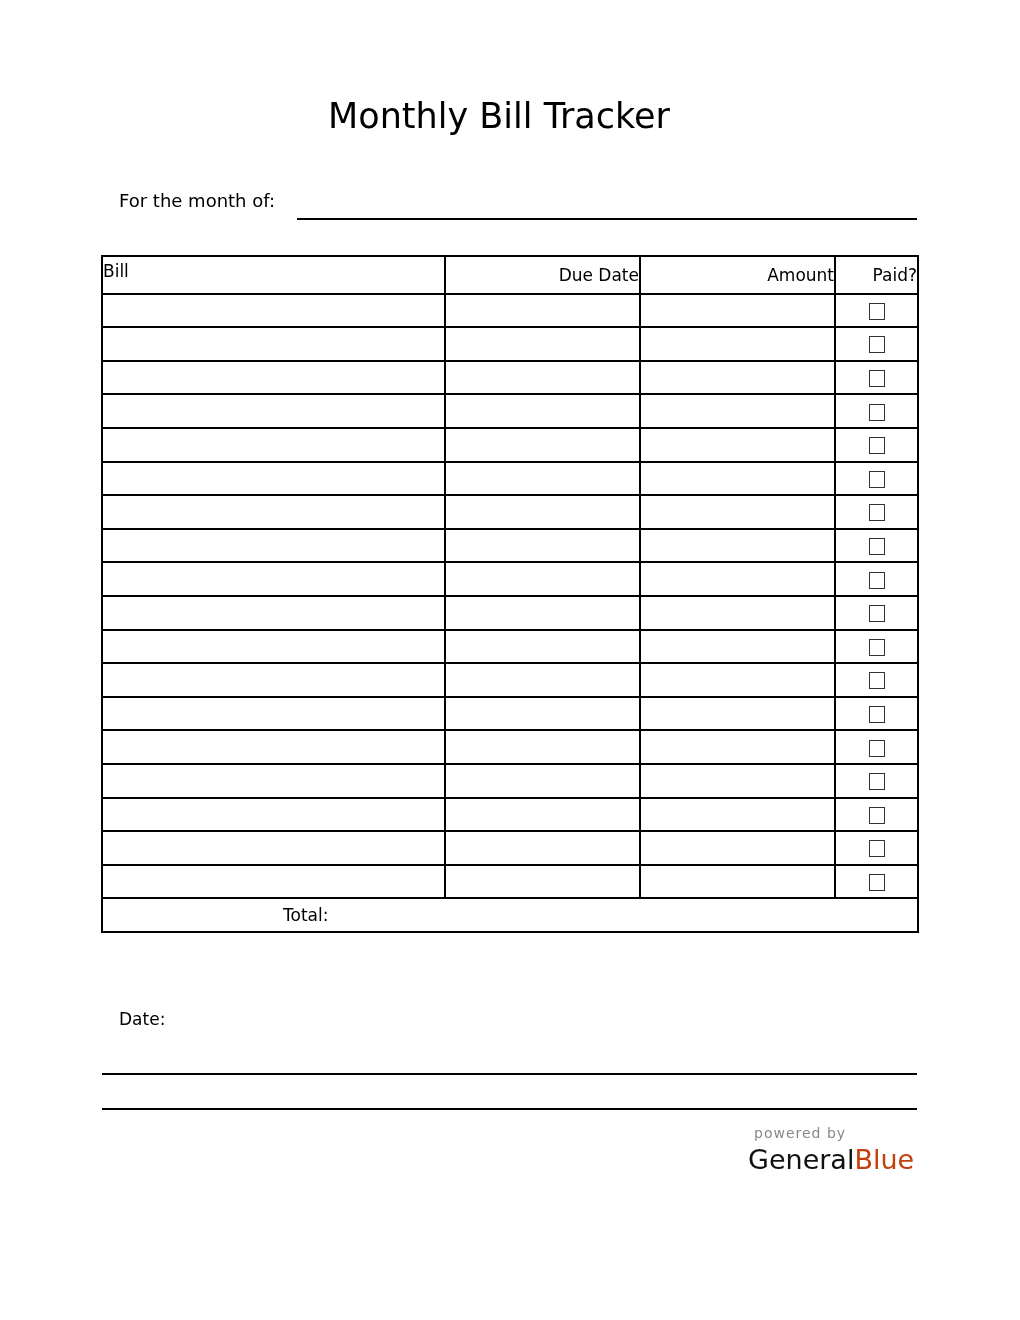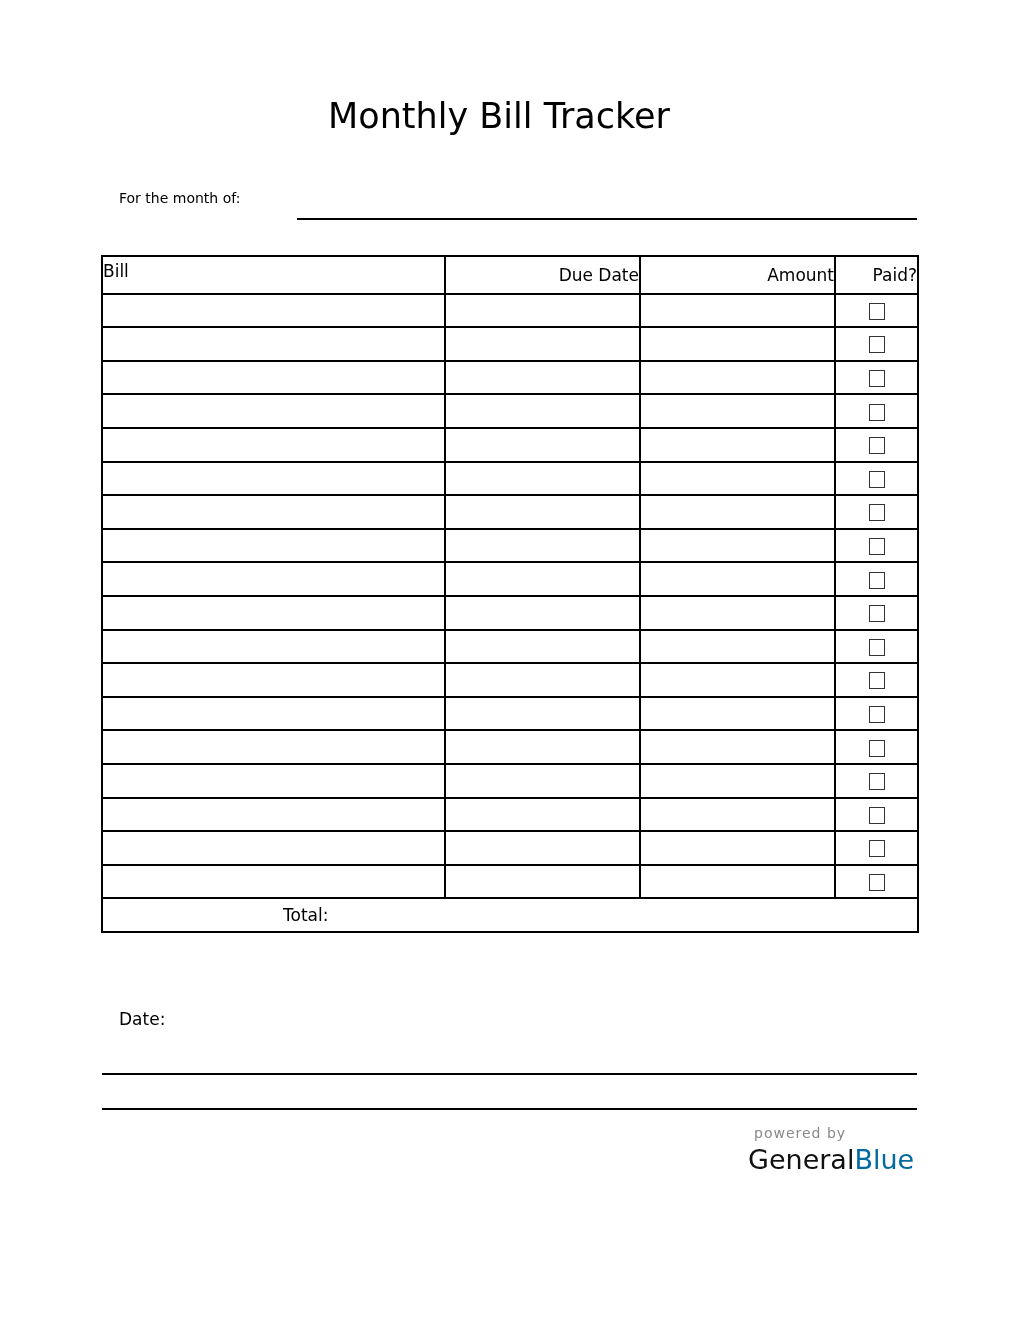--- a/index.html
+++ b/index.html
@@ -1,33 +1,33 @@
 <!DOCTYPE html>
 <html><head>
 <meta charset="utf-8">
 <style>
   html, body { margin:0; padding:0; background:#fff; }
   body { width:1020px; height:1320px; position:relative; font-family:"DejaVu Sans", sans-serif; color:#000; overflow:hidden; }
   .title { position:absolute; top:96px; left:0; width:998px; text-align:center; font-size:35px; font-weight:normal; }
-  .month-label { position:absolute; top:190px; left:119px; font-size:14px; }
+  .month-label { position:absolute; top:190px; left:119px; font-size:18px; }
   .month-line { position:absolute; top:218px; left:297px; width:620px; height:2px; background:#000; }
   table.bills { position:absolute; top:255px; left:101px; border-collapse:collapse; width:816px; table-layout:fixed; }
   table.bills th, table.bills td { border:2px solid #000; height:31.6px; padding:0; font-size:17px; font-weight:normal; }
   table.bills th { text-align:right; }
   table.bills th.bill-h { text-align:left; padding-left:0; vertical-align:top; padding-top:4px; }
   td.paid { text-align:center; border-left-width:1px !important; }
   th.paid-h { border-left-width:1px !important; }
   .checkbox { display:inline-block; width:14px; height:15px; border:1px solid #333; vertical-align:middle; background:#fff; }
   td.total { text-align:left; padding-left:180px !important; }
   .notes-label { position:absolute; top:1009px; left:119px; font-size:17px; }
   .notes-line { position:absolute; left:102px; width:815px; height:2px; background:#000; }
   .powered { position:absolute; top:1125px; left:754px; font-size:14px; color:#888; letter-spacing:1px; }
   .brand { position:absolute; top:1144px; left:748px; font-size:27px; }
   .brand .b1 { color:#111; }
-  .brand .b2 { color:#0369a1; }
+  .brand .b2 { color:#c2410c; }
 </style>
 </head>
 <body>
 
 <div class="title">Monthly Bill Tracker</div>
 
 <div class="month-label">For the month of:</div>
 <div class="month-line"></div>
 
 <table class="bills">

